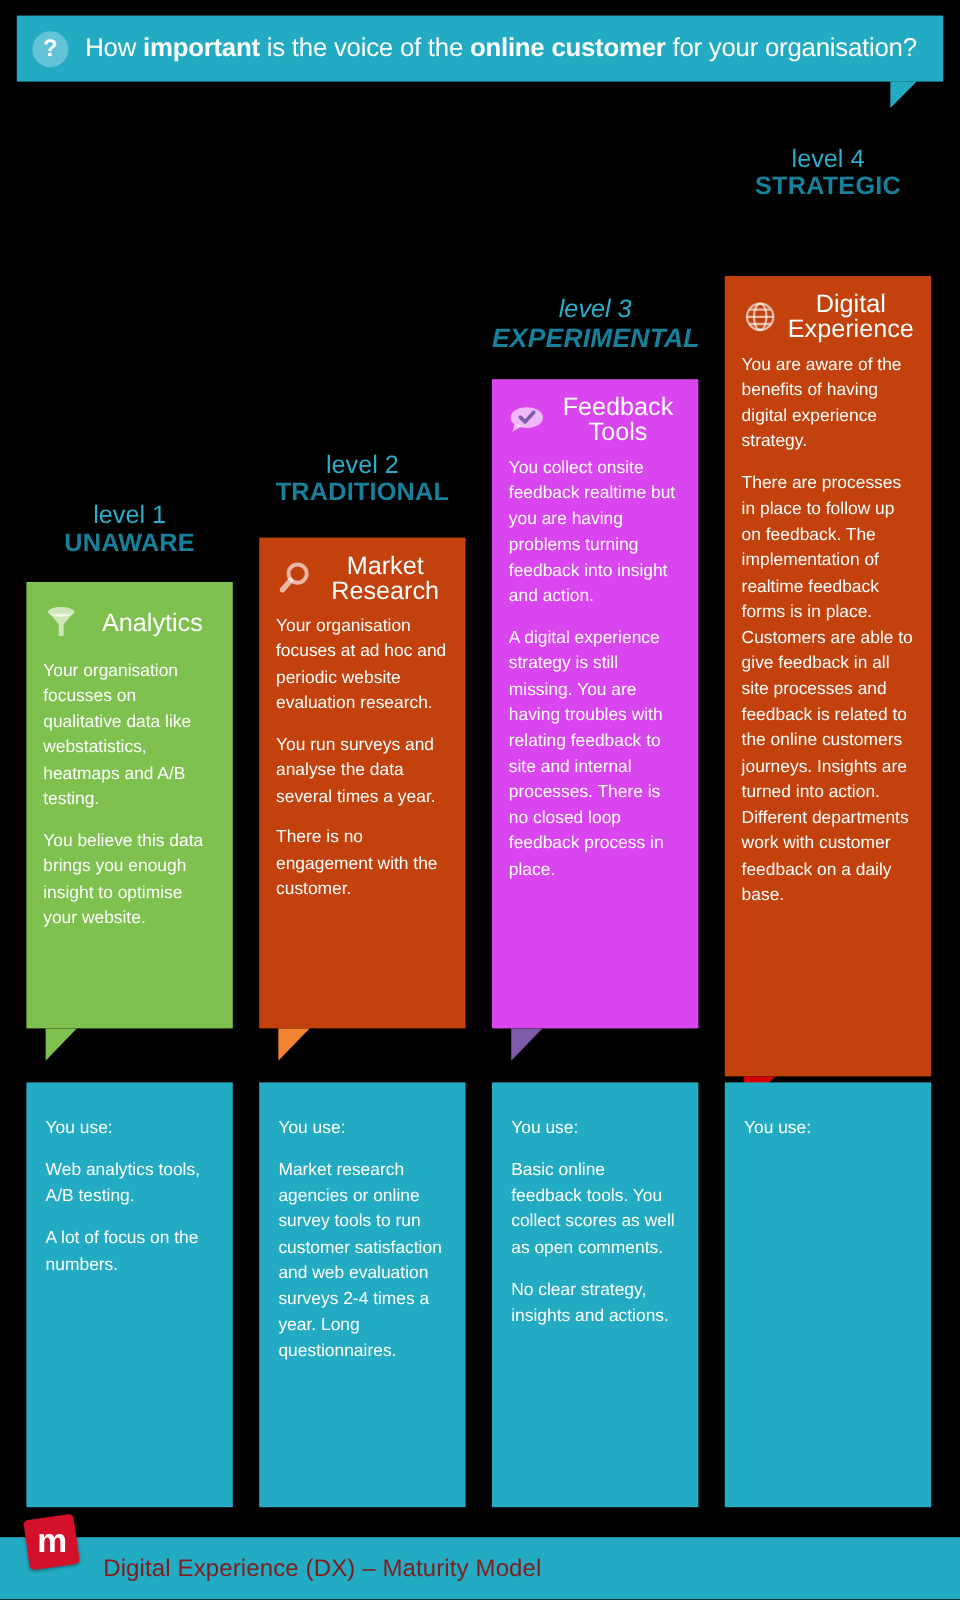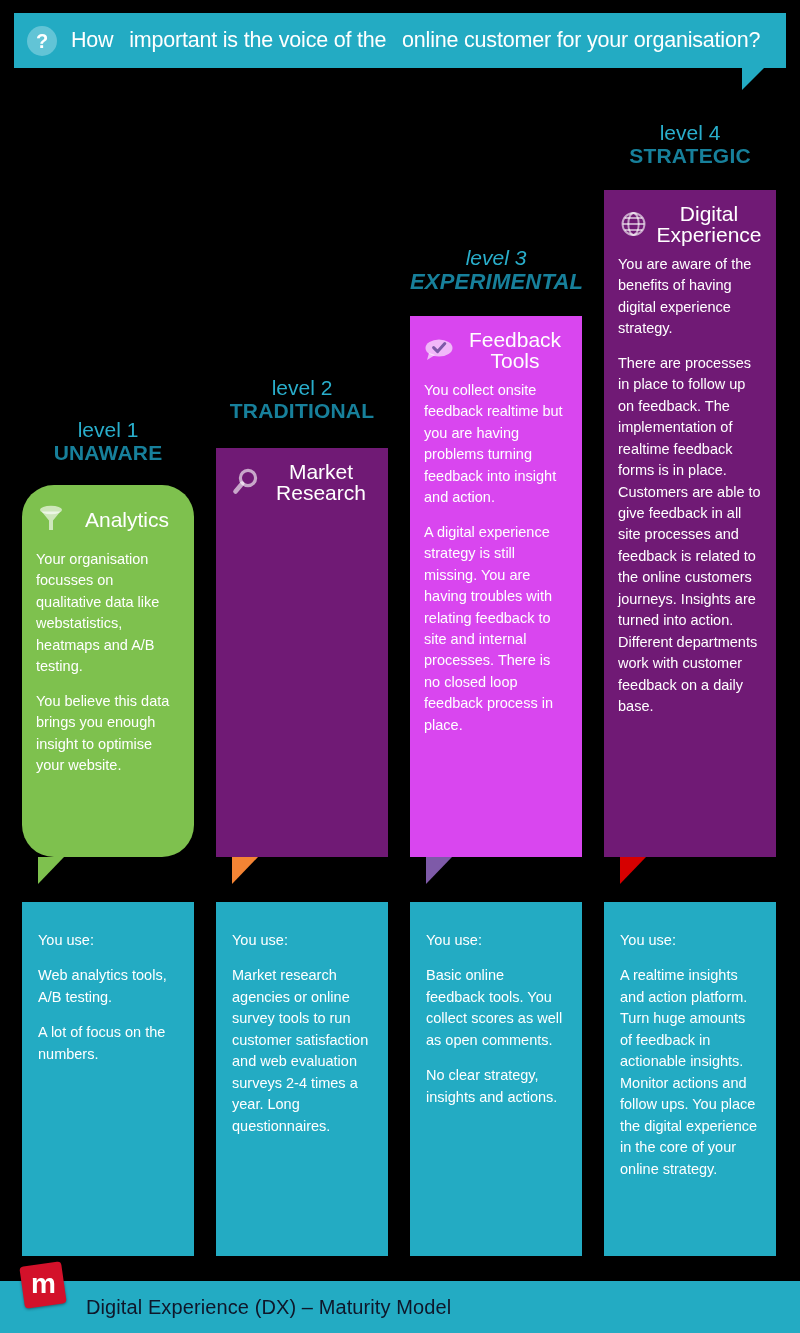--- a/index.html
+++ b/index.html
@@ -28,21 +28,21 @@
     width: 30px; height: 30px; border-radius: 50%;
     background: #62c4d6; margin-left: 13px; margin-right: 14px;
     display: flex; align-items: center; justify-content: center;
     color: #ffffff; font-size: 20px; font-weight: bold; line-height: 1;
     flex: 0 0 auto;
   }
   .header-text {
     color: #ffffff; font-size: 21.5px; letter-spacing: -0.2px;
     white-space: nowrap;
   }
-  .header-text b { font-weight: normal; margin-left: 10px; }
+  .header-text b { font-weight: bold; }
   .col-1 { left: 22px; }
   .col-2 { left: 216px; }
   .col-3 { left: 410px; }
   .col-4 { left: 604px; }
 
   .level-label {
     position: absolute; width: 172px; text-align: center;
     line-height: 1.08;
   }
   .level-num { display: block; color: #29aecb; font-size: 21px; font-weight: normal; }
@@ -61,38 +61,38 @@
   .card-head { display: flex; align-items: center; gap: 8px; min-height: 44px; margin-bottom: 8px; }
   .card-icon { flex: 0 0 auto; width: 30px; height: 30px; display: flex; align-items: center; justify-content: center; }
   .card-title {
     color: #ffffff; font-size: 21px; line-height: 1.0; flex: 1;
     text-align: center;
   }
   .card-body p { color: #ffffff; font-size: 14.5px; line-height: 1.48; }
   .card-body p + p { margin-top: 13px; }
 
   .bubble.green  { background: #7ec14e; color: #7ec14e; }
-  .bubble.orange { background: #701a75; color: #f48434; }
+  .bubble.orange { background: #c2410c; color: #f48434; }
   .bubble.purple { background: #d946ef; color: #7e5aa8; }
-  .bubble.red    { background: #701a75; color: #d60000; }
+  .bubble.red    { background: #c2410c; color: #d60000; margin-top: 40px; }
 
   
   .usebox {
     position: absolute; top: 902px; width: 172px; height: 354px;
     background: #23abc3; padding: 28px 16px 14px 16px;
   }
   .usebox p { color: #ffffff; font-size: 14.5px; line-height: 1.48; }
   .usebox p + p { margin-top: 14px; }
 
   
   .footer {
     position: absolute; left: 0; top: 1281px; width: 800px; height: 52px;
     background: #23abc3; display: flex; align-items: center;
   }
-  .footer-title { color: #0f172a; font-size: 20px; margin-left: 86px; letter-spacing: 0.1px; }
+  .footer-title { color: #7f1d1d; font-size: 20px; margin-left: 86px; letter-spacing: 0.1px; }
   .logo {
     position: absolute; left: 22px; top: 1264px;
     width: 42px; height: 42px; background: #d3112a;
     transform: rotate(-8deg); border-radius: 4px;
     display: flex; align-items: center; justify-content: center;
     box-shadow: 0 1px 3px rgba(0,0,0,.4);
   }
   .logo span {
     color: #ffffff; font-size: 28px; font-weight: bold; line-height: 1;
     transform: rotate(8deg) translateY(-1px);
@@ -108,21 +108,21 @@
     <div class="header-text">
       <span>How </span><b>important</b><span> is the voice of the </span><b>online customer</b><span> for your organisation?</span>
     </div>
   </div>
   <div class="header-tail"></div>
 
   <div class="level-label col-1" style="top:419px;">
     <span class="level-num">level 1</span>
     <span class="level-name">UNAWARE</span>
   </div>
-  <div class="bubble green col-1" style="top:485px; height:372px;border-radius:32px;">
+  <div class="bubble green col-1" style="top:485px; height:372px;">
     <div class="card-head">
       <div class="card-icon">
         <svg width="26" height="28" viewBox="0 0 26 28" aria-hidden="true">
           <ellipse cx="13" cy="5" rx="11" ry="4.2" fill="rgba(255,255,255,.62)"></ellipse>
           <path d="M3.6 6.5 L11 15.5 L11 25 L15 25 L15 15.5 L22.4 6.5 Z" fill="rgba(255,255,255,.62)"></path>
         </svg>
       </div>
       <div class="card-title">Analytics</div>
     </div>
     <div class="card-body">
@@ -143,20 +143,25 @@
   </div>
   <div class="bubble orange col-2" style="top:448px; height:409px;">
     <div class="card-head">
       <div class="card-icon">
         <svg width="27" height="28" viewBox="0 0 27 28" aria-hidden="true">
           <circle cx="16" cy="10" r="7.6" fill="none" stroke="rgba(255,255,255,.62)" stroke-width="3.2"></circle>
           <line x1="10.2" y1="15.6" x2="3.5" y2="23.5" stroke="rgba(255,255,255,.62)" stroke-width="4.6" stroke-linecap="round"></line>
         </svg>
       </div>
       <div class="card-title">Market Research</div>
+    </div>
+    <div class="card-body">
+      <p>Your organisation focuses at ad hoc and periodic website evaluation research.</p>
+      <p>You run surveys and analyse the data several times a year.</p>
+      <p>There is no engagement with the customer.</p>
     </div>
     <div class="tail"></div>
   </div>
   <div class="usebox col-2">
     <p>You use:</p>
     <p>Market research agencies or online survey tools to run customer satisfaction and web evaluation surveys 2-4 times a year. Long questionnaires.</p>
   </div>
 
   <div class="level-label col-3" style="top:247px;font-style:italic;">
     <span class="level-num">level 3</span>
@@ -205,21 +210,20 @@
       <div class="card-title">Digital Experience</div>
     </div>
     <div class="card-body">
       <p>You are aware of the benefits of having digital experience strategy.</p>
       <p>There are processes in place to follow up on feedback. The implementation of realtime feedback forms is in place. Customers are able to give feedback in all site processes and feedback is related to the online customers journeys. Insights are turned into action. Different departments work with customer feedback on a daily base.</p>
     </div>
     <div class="tail"></div>
   </div>
   <div class="usebox col-4">
     <p>You use:</p>
-    <p>A realtime insights and action platform. Turn huge amounts of feedback in actionable insights. Monitor actions and follow ups. You place the digital experience in the core of your online strategy.</p>
   </div>
 
   <div class="footer">
     <div class="footer-title">Digital Experience (DX) – Maturity Model</div>
   </div>
   <div class="logo">
     <span>m</span>
   </div>
 
 </div>

